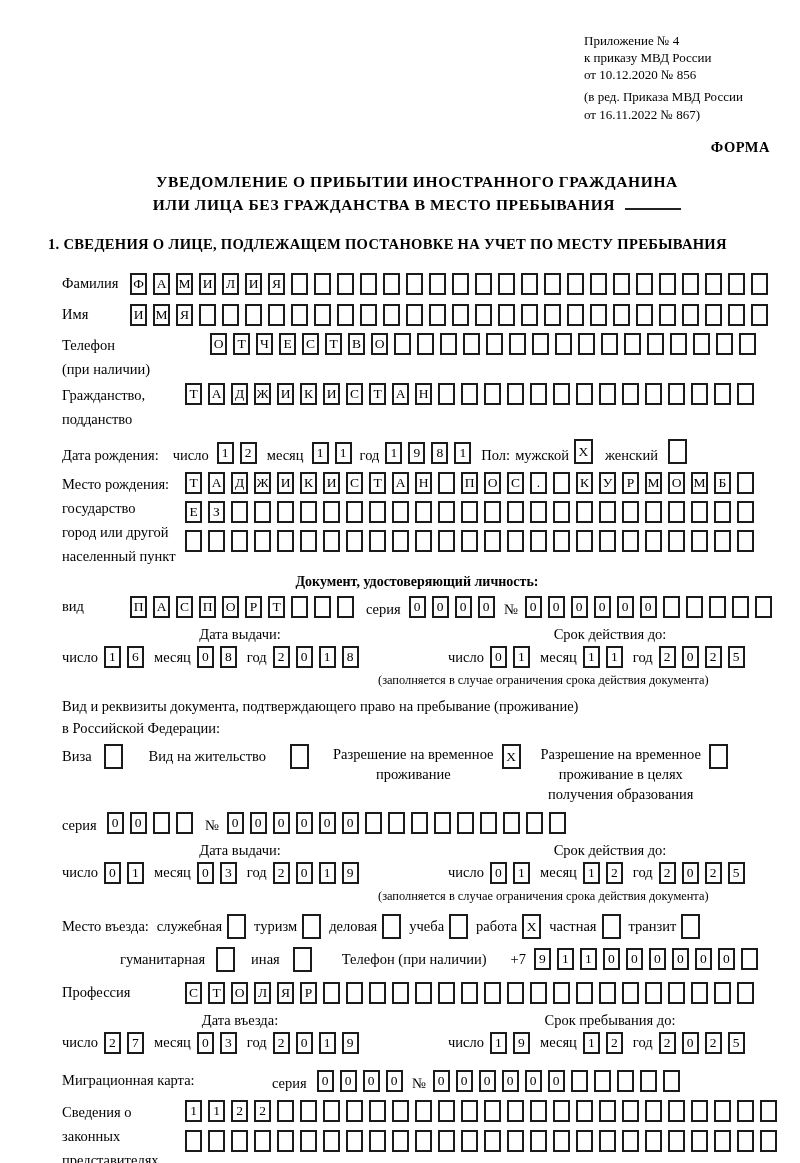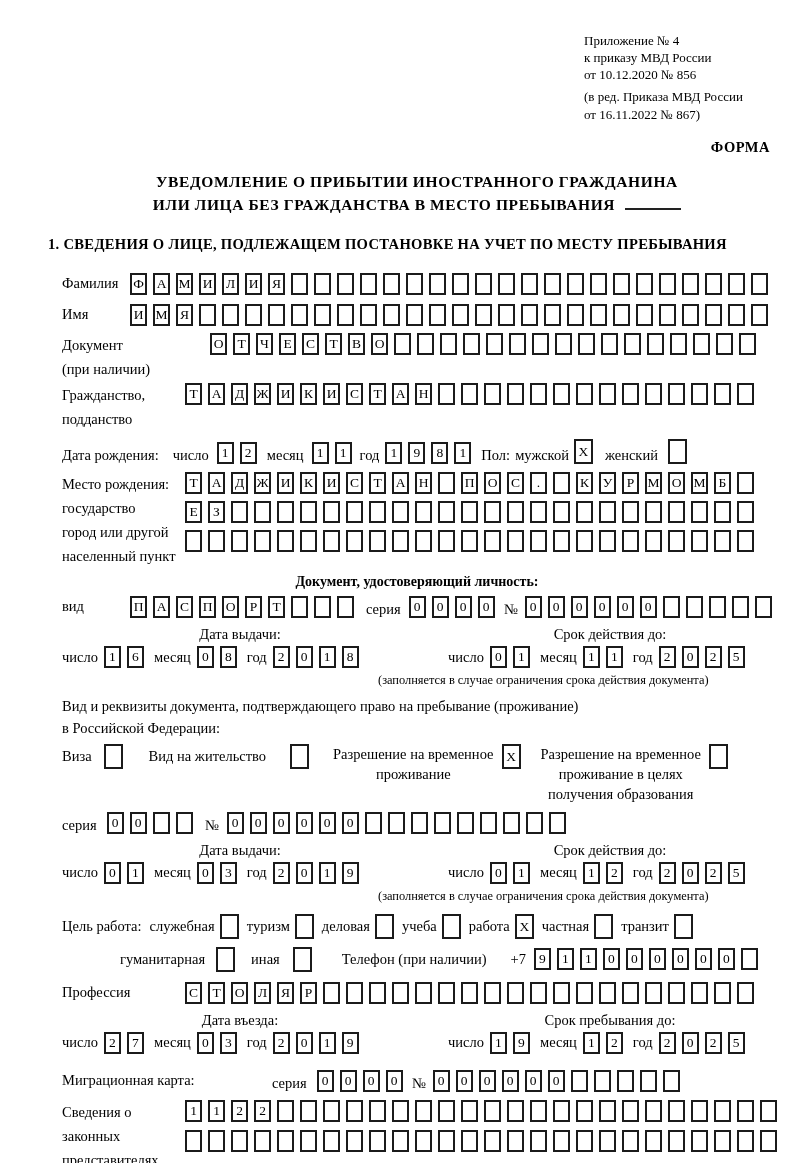--- a/index.html
+++ b/index.html
@@ -147,21 +147,21 @@
         <span class="cell"></span>
         <span class="cell"></span>
         <span class="cell"></span>
         <span class="cell"></span>
         <span class="cell"></span>
       </div>
   </div>
 
   <div class="row mt7">
     <div class="flabel w148">
-      <div>Документ</div>
+      <div>Телефон</div>
       <div>(при наличии)</div>
     </div>
     <div class="cells">
         <span class="cell">О</span>
         <span class="cell">Т</span>
         <span class="cell">Ч</span>
         <span class="cell">Е</span>
         <span class="cell">С</span>
         <span class="cell">Т</span>
         <span class="cell">В</span>
@@ -537,21 +537,21 @@
             <span class="cell">0</span>
             <span class="cell">2</span>
             <span class="cell">5</span>
           </span>
       </div>
       <div class="date-note">(заполняется в случае ограничения срока действия документа)</div>
     </div>
   </div>
 
   <div class="purpose mt10">
-    <span class="lbl">Цель работа:</span>
+    <span class="lbl">Место въезда:</span>
     <span class="opt">
       <span class="lbl">служебная</span>
       <span class="cells cb">
           <span class="cell"></span>
         </span>
     </span>
     <span class="opt">
       <span class="lbl">туризм</span>
       <span class="cells cb">
           <span class="cell"></span>

